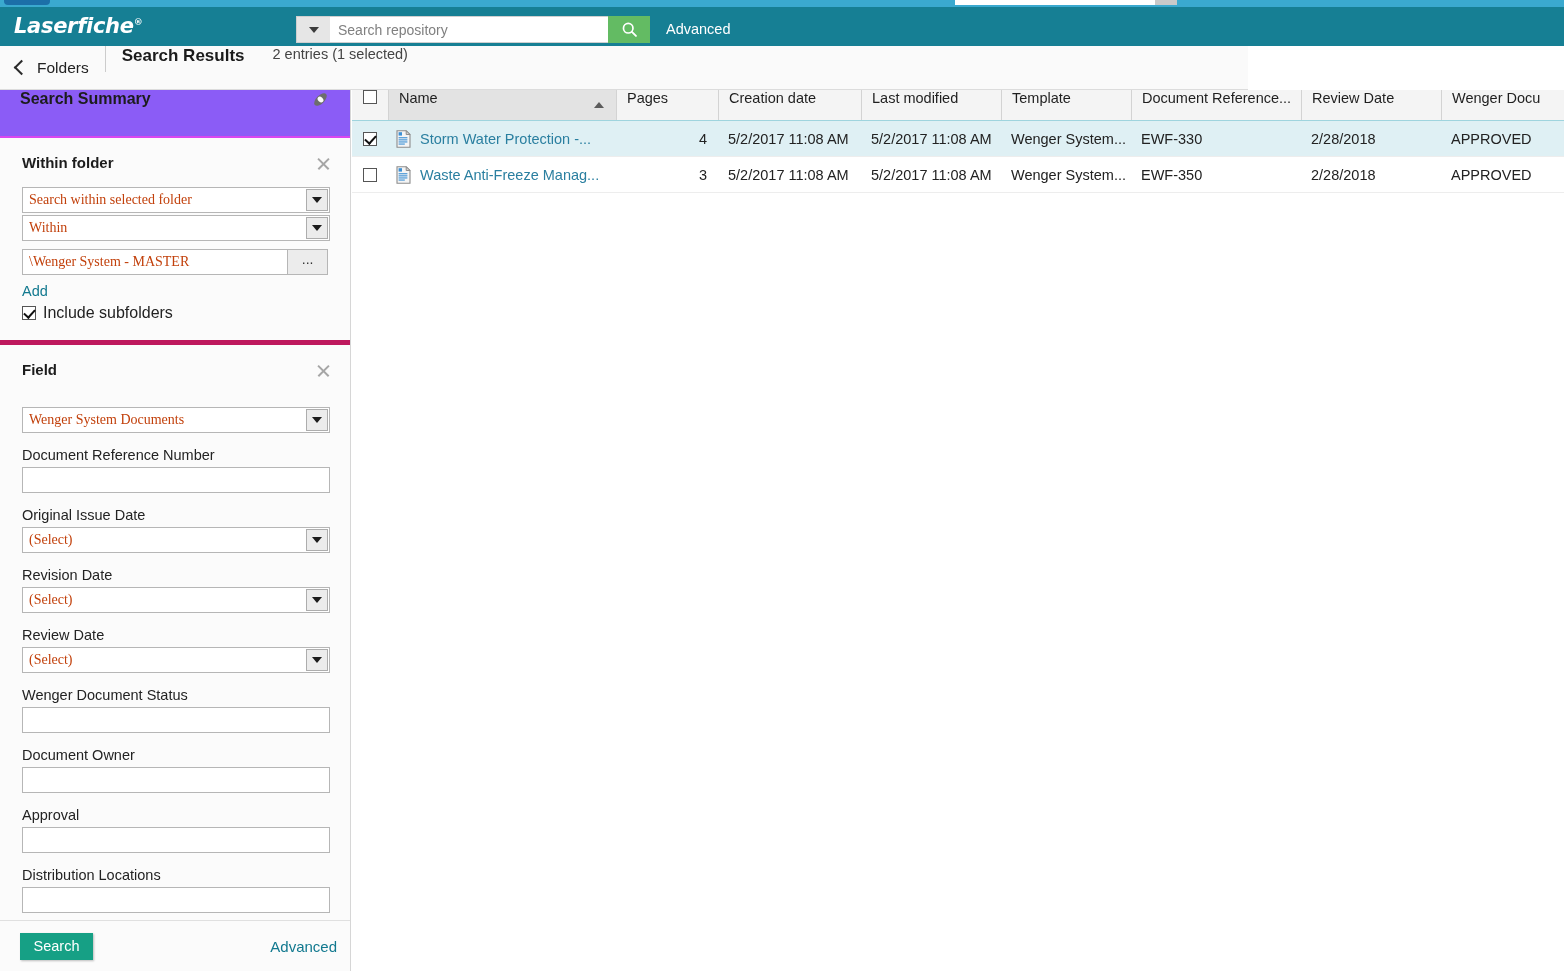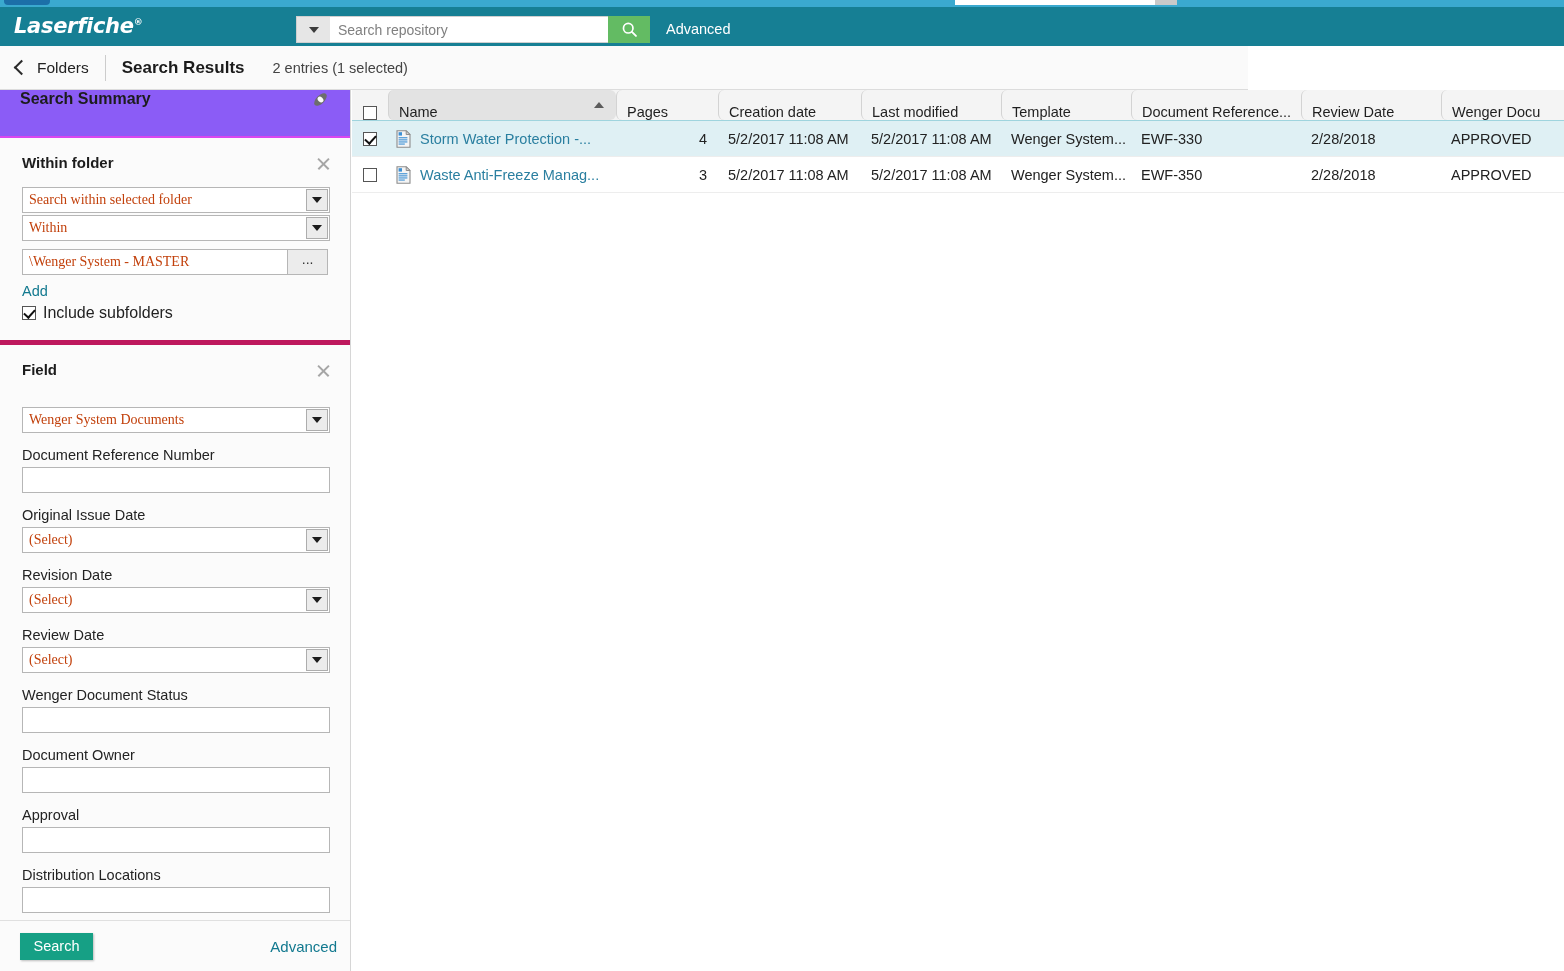--- a/index.html
+++ b/index.html
@@ -97,21 +97,21 @@
     position: absolute; left: 666px; top: 14px;
     color: #ffffff; font-size: 14.5px; cursor: pointer;
   }
 
   
   .crumbbar {
     position: absolute; top: 46px; left: 0;
     width: 1248px; height: 44px;
     background: #fafafa;
     border-bottom: 1px solid #dcdcdc;
-    display: flex; align-items: center;
+    display: flex; 
   }
   .crumb-back {
     margin-left: 16px;
     display: flex; align-items: center; gap: 10px;
     cursor: pointer;
   }
   .chev-left {
     width: 11px; height: 11px;
     border-left: 2.3px solid #2b2b2b;
     border-bottom: 2.3px solid #2b2b2b;
@@ -270,27 +270,26 @@
   .thead {
     display: flex;
     height: 31px;
     background: #f4f4f4;
     border-bottom: 1px solid #9fd4de;
     font-size: 14.5px;
     color: #1f1f1f;
     align-items: stretch;
   }
   .th {
-    display: flex; align-items: flex-end;
+    display: flex; align-items: flex-start;
     border-left: 1px solid #d3d3d3;
     padding-left: 10px;
     position: relative;
     cursor: pointer;
     flex: none;
-    border-radius: 6px;
   }
   .th:first-child { border-left: none; }
   .th.sorted { background: #e3e3e3; }
   .sortarrow {
     position: absolute; right: 12px; top: 12px;
     width: 0; height: 0;
     border-left: 5px solid transparent;
     border-right: 5px solid transparent;
     border-bottom: 6px solid #5c5c5c;
   }

